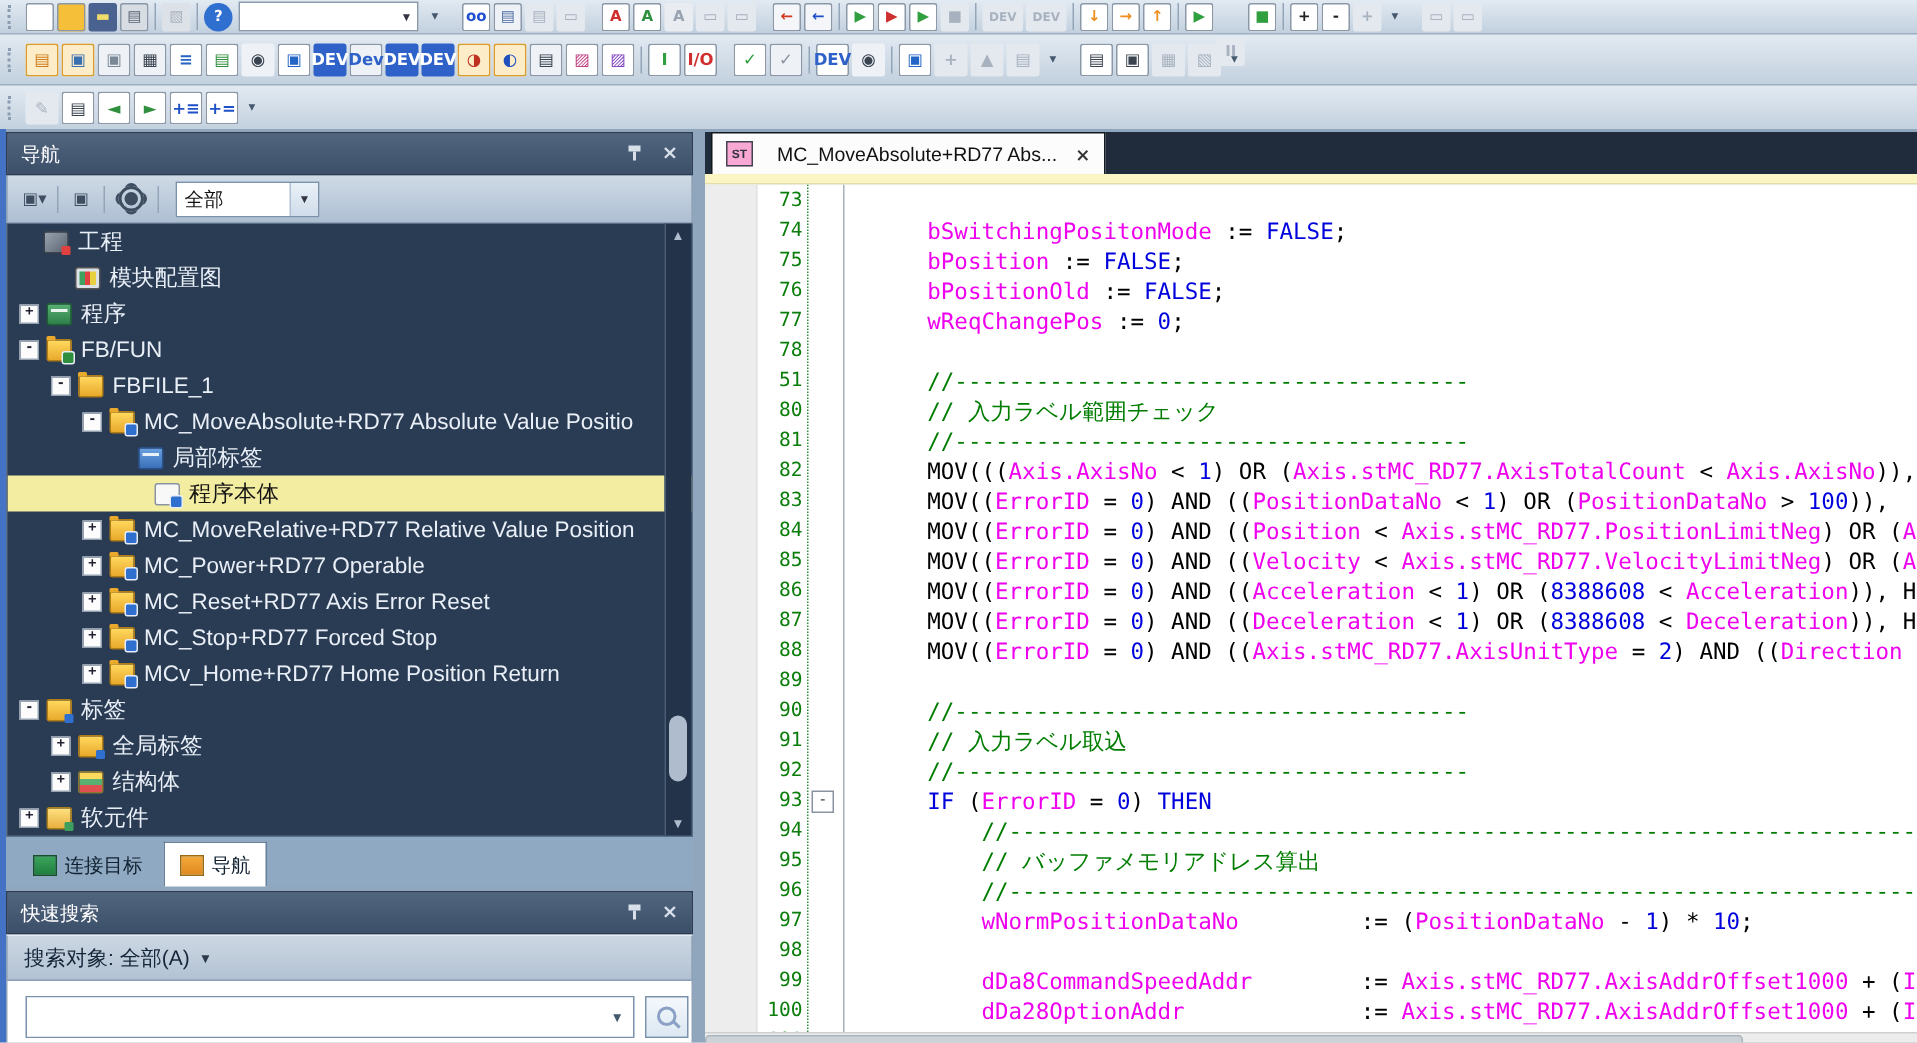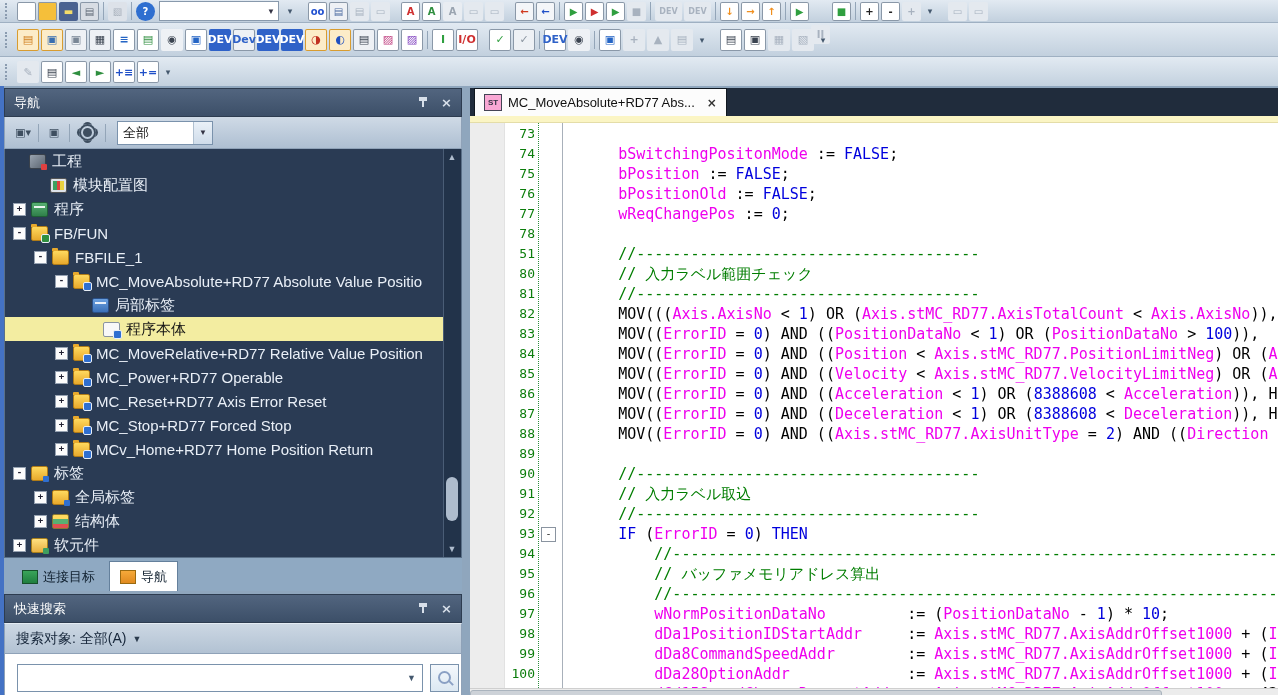--- a/index.html
+++ b/index.html
@@ -75,21 +75,21 @@
   .qscombo{width:404px;height:26px;border:1px solid #7a92ac;display:flex;align-items:stretch}
   .qscombo .qinput{flex:1;border:none;outline:none;font:13px "Liberation Sans",sans-serif;padding:0 4px}
   .qscombo .qarr{width:21px;background:#fff;color:#44586e;display:flex;align-items:center;justify-content:center;font-size:9px}
   .qsbtn{margin-left:7px;width:27px;height:26px;border:1px solid #7a92ac;background:linear-gradient(#f4f8fc,#dce8f2);display:flex;align-items:center;justify-content:center}
   .mag{position:relative;width:9px;height:9px;border:2px solid #8aa0c4;border-radius:50%}
   .mag::after{content:"";position:absolute;width:6px;height:2px;background:#8aa0c4;transform:rotate(45deg);right:-5px;bottom:-2px}
   
   #editor{position:absolute;left:470px;top:2px;width:808px;height:607px}
   .tabbar{height:28px;background:#202c3c;display:flex;align-items:flex-end}
   .etab{display:flex;align-items:center;height:27px;background:#fcfcfc;margin-left:4px;padding:0 9px;border:1px solid #101820;border-bottom:none}
-  .stb{display:inline-flex;align-items:center;justify-content:center;width:16px;height:15px;border:1px solid #445;background:#f9a8d4;color:#334;font:bold 8px "Liberation Sans",sans-serif;margin-right:6px}
+  .stb{display:inline-flex;align-items:center;justify-content:center;width:16px;height:15px;border:1px solid #445;background:#f9a8d4;color:#334;font:bold 8px "Liberation Sans",sans-serif;margin-right:16px}
   .etitle{font-size:13px;color:#111;white-space:nowrap}
   .eclose{margin-left:12px;color:#333;font:bold 12px "DejaVu Sans",sans-serif}
   .ystrip{height:6px;background:#fbf5c4;border-bottom:1px solid #e4dda8}
   .code{position:relative;height:564px;background:#fff;overflow:hidden;padding-top:1px}
   .gstripe{position:absolute;top:0;bottom:0;z-index:0}
   .gm{left:0;width:34px;background:#ededed;border-right:1px solid #e2e2e2}
   .gd{left:68px;width:0;border-left:1px dotted #2f8f3f}
   .gf{left:92px;width:0;border-left:1px solid #a8b0ba}
   .crow{position:relative;height:20px;z-index:1}
   .cnum{position:absolute;left:34px;width:31px;text-align:right;color:#0b7d0b;font:13px/20px "DejaVu Sans Mono",monospace}
@@ -456,21 +456,20 @@
         <div class="crow">
           <span class="cnum">96</span>
           <span class="ctext"><span class="seg-p">          </span><span class="seg-c">//------------------------------------------------------------------------</span></span>
         </div>
         <div class="crow">
           <span class="cnum">97</span>
           <span class="ctext"><span class="seg-p">          </span><span class="seg-v">wNormPositionDataNo</span><span class="seg-p">         := (</span><span class="seg-v">PositionDataNo</span><span class="seg-p"> - </span><span class="seg-b">1</span><span class="seg-p">) * </span><span class="seg-b">10</span><span class="seg-p">;</span></span>
         </div>
         <div class="crow">
           <span class="cnum">98</span>
-          <span class="ctext"><span class="seg-p">          </span><span class="seg-v">dDa1PositionIDStartAddr</span><span class="seg-p">     := </span><span class="seg-v">Axis.stMC_RD77.AxisAddrOffset1000</span><span class="seg-p"> + (</span><span class="seg-v">I</span></span>
         </div>
         <div class="crow">
           <span class="cnum">99</span>
           <span class="ctext"><span class="seg-p">          </span><span class="seg-v">dDa8CommandSpeedAddr</span><span class="seg-p">        := </span><span class="seg-v">Axis.stMC_RD77.AxisAddrOffset1000</span><span class="seg-p"> + (</span><span class="seg-v">I</span></span>
         </div>
         <div class="crow">
           <span class="cnum">100</span>
           <span class="ctext"><span class="seg-p">          </span><span class="seg-v">dDa28OptionAddr</span><span class="seg-p">             := </span><span class="seg-v">Axis.stMC_RD77.AxisAddrOffset1000</span><span class="seg-p"> + (</span><span class="seg-v">I</span></span>
         </div>
         <div class="crow">

